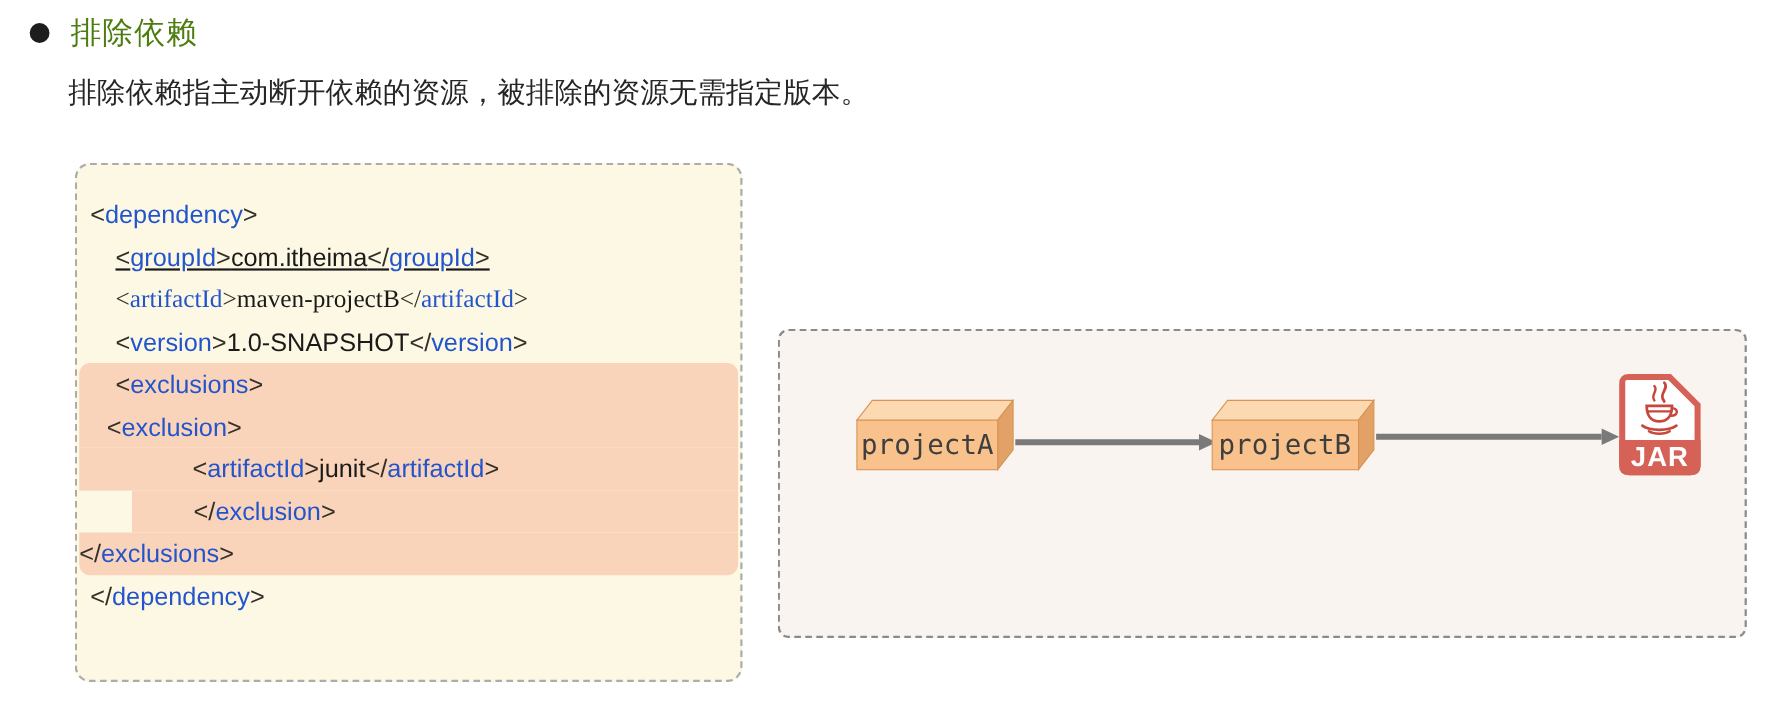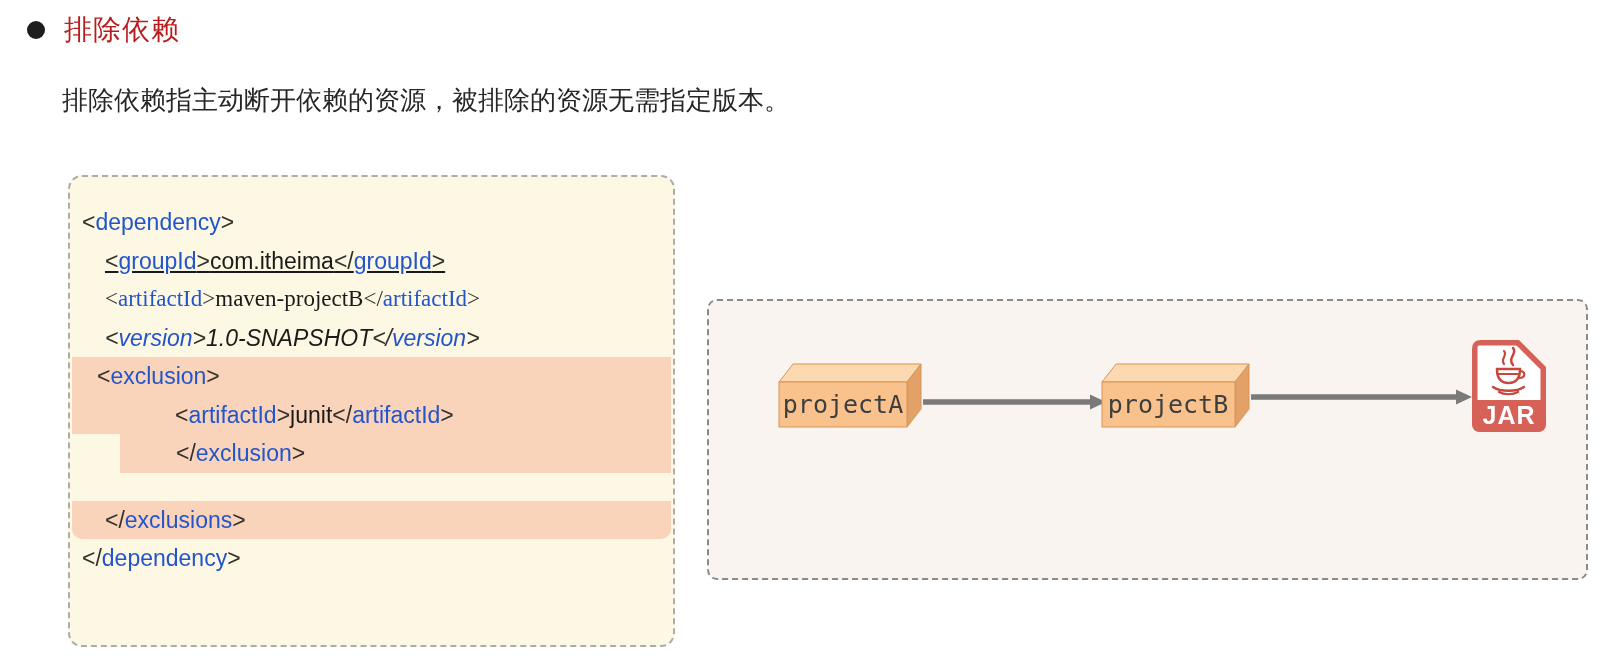--- a/index.html
+++ b/index.html
@@ -3,26 +3,26 @@
 <meta charset="utf-8">
 <style>
   html,body { margin:0; padding:0; }
   body {
     width:1621px; height:661px; position:relative; overflow:hidden;
     background:#ffffff;
     font-family:"Liberation Sans","DejaVu Sans",sans-serif;
   }
   .header { position:absolute; left:27px; top:11px; display:flex; align-items:center; gap:19px; }
   .bullet { width:18px; height:18px; border-radius:50%; background:#1d1d1d; flex:0 0 auto; }
-  .title  { font-size:28px; color:#b91c1c; letter-spacing:1px; }
-  .intro  { position:absolute; left:62px; top:67px; font-size:26px; color:#262626;margin-top:16px; }
+  .title  { font-size:28px; color:#4d7c0f; letter-spacing:1px; }
+  .intro  { position:absolute; left:62px; top:67px; font-size:26px; color:#262626; }
 
   
   .code-block {
-    position:absolute; left:68px; top:175px; width:607px; height:472px;
+    position:absolute; left:68px; top:148px; width:607px; height:472px;
     box-sizing:border-box; background:var(--background,#FDF8E3);
     border:2px dashed #ACACAC; border-radius:14px;
     padding:26px 2px 0 2px;
   }
   .code-line { font-size:23px; line-height:38.5px; color:var(--text,#1a1a1a); white-space:pre; }
   .code-line.hl { background:var(--highlight,#FAD4BA); }
   .code-line.hl-first { border-radius:10px 10px 0 0; }
   .code-line.hl-last  { border-radius:0 0 10px 10px; }
   .br { color:var(--bracket,#33302A); }
   .tg { color:var(--tag,#2255CC); }
@@ -54,25 +54,26 @@
   <span class="title">排除依赖</span>
 </div>
 
 <div class="intro">排除依赖指主动断开依赖的资源，被排除的资源无需指定版本。</div>
 
 <div class="code-block">
   <div>
       <div class="code-line" style="padding-left: 10px;"><span class="br">&lt;</span><span class="tg">dependency</span><span class="br">&gt;</span></div>
       <div class="code-line" style="padding-left: 33px; text-decoration: underline;"><span class="br">&lt;</span><span class="tg">groupId</span><span class="br">&gt;</span>com.itheima<span class="br">&lt;/</span><span class="tg">groupId</span><span class="br">&gt;</span></div>
       <div class="code-line" style="padding-left: 33px; font-family: Liberation Serif, serif;"><span class="br">&lt;</span><span class="tg">artifactId</span><span class="br">&gt;</span>maven-projectB<span class="br">&lt;/</span><span class="tg">artifactId</span><span class="br">&gt;</span></div>
-      <div class="code-line" style="padding-left: 33px; font-style: italic;"><span class="br">&lt;</span><span class="tg">version</span><span class="br">&gt;</span>1.0-SNAPSHOT<span class="br">&lt;/</span><span class="tg">version</span><span class="br">&gt;</span></div>
+      <div class="code-line" style="padding-left: 33px;"><span class="br">&lt;</span><span class="tg">version</span><span class="br">&gt;</span>1.0-SNAPSHOT<span class="br">&lt;/</span><span class="tg">version</span><span class="br">&gt;</span></div>
+      <div class="code-line hl hl-first" style="padding-left: 33px;"><span class="br">&lt;</span><span class="tg">exclusions</span><span class="br">&gt;</span></div>
       <div class="code-line hl" style="padding-left: 25px;"><span class="br">&lt;</span><span class="tg">exclusion</span><span class="br">&gt;</span></div>
       <div class="code-line hl" style="padding-left: 103px;"><span class="br">&lt;</span><span class="tg">artifactId</span><span class="br">&gt;</span>junit<span class="br">&lt;/</span><span class="tg">artifactId</span><span class="br">&gt;</span></div>
       <div class="code-line hl" style="padding-left: 56px; margin-left: 48px;"><span class="br">&lt;/</span><span class="tg">exclusion</span><span class="br">&gt;</span></div>
-      <div class="code-line hl hl-last" style="padding-left: 33px; margin-top: 28px;"><span class="br">&lt;/</span><span class="tg">exclusions</span><span class="br">&gt;</span></div>
+      <div class="code-line hl hl-last" style=""><span class="br">&lt;/</span><span class="tg">exclusions</span><span class="br">&gt;</span></div>
       <div class="code-line" style="padding-left: 10px;"><span class="br">&lt;/</span><span class="tg">dependency</span><span class="br">&gt;</span></div>
     </div>
 </div>
 
 <div class="panel">
   <svg width="877" height="277" viewBox="0 0 877 277">
 
     <g>
       <polygon class="f-top" points="70,81 84,63 212,63 198,81"></polygon>
       <polygon class="f-side" points="198,81 212,63 212,108 198,126"></polygon>

